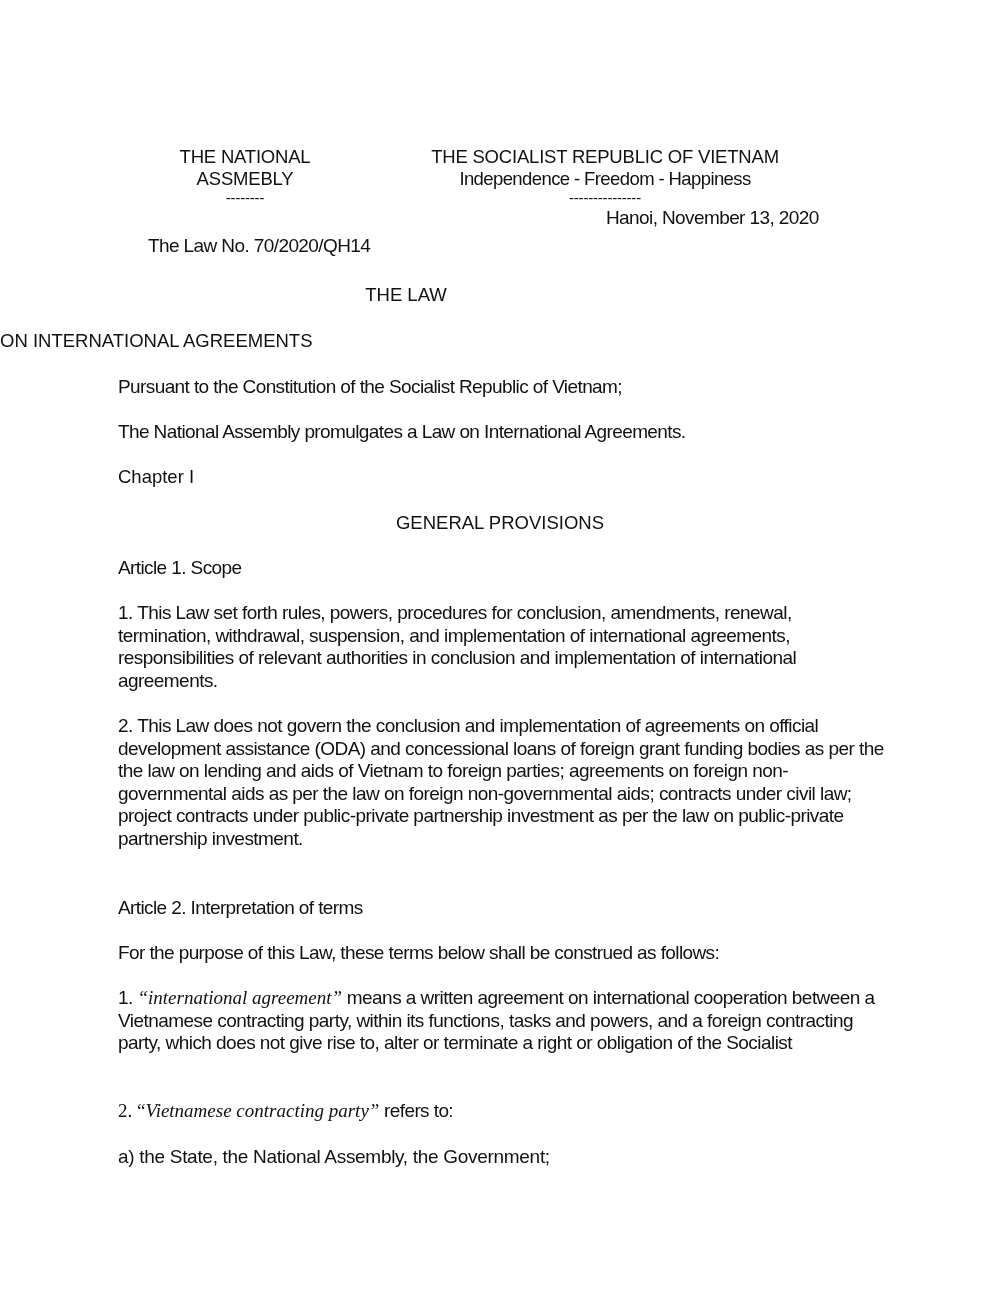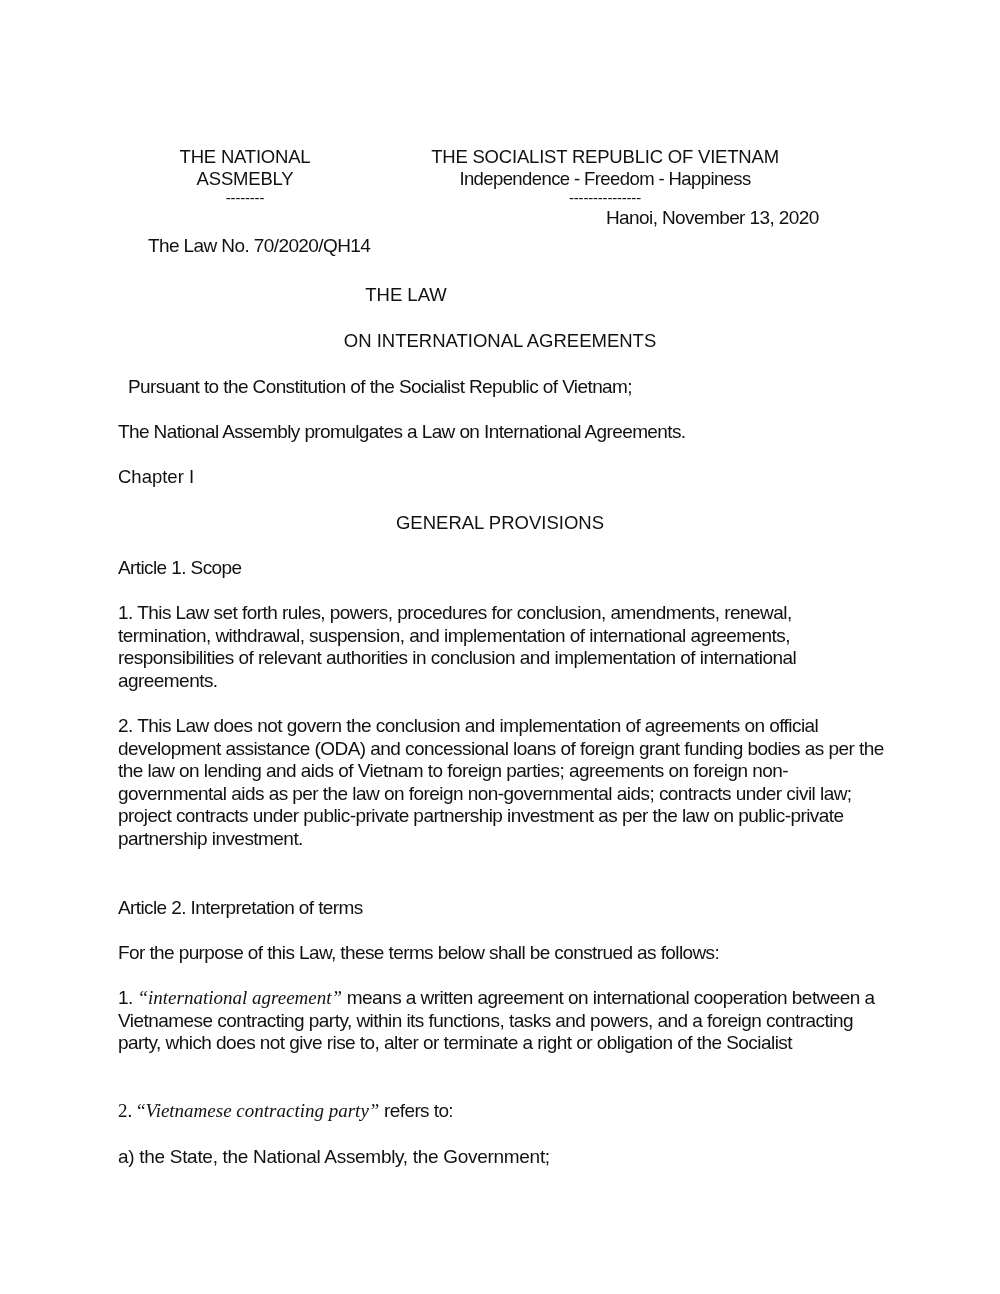--- a/index.html
+++ b/index.html
@@ -23,23 +23,23 @@
 <div class="abs hdr" style="left:140px; top:172px; width:210px; font-size:15px;">--------</div>
 
 <div class="abs hdr" style="left:395px; top:129px; width:420px;">THE SOCIALIST REPUBLIC OF VIETNAM</div>
 <div class="abs hdr" style="left:395px; top:151px; width:420px; letter-spacing:-0.6px;">Independence - Freedom - Happiness</div>
 <div class="abs hdr" style="left:395px; top:172px; width:420px; font-size:15px;">---------------</div>
 
 <div class="abs cond" style="left:148px; top:207px;margin-top:28px;">The Law No. 70/2020/QH14</div>
 <div class="abs cond" style="left:606px; top:207px;">Hanoi, November 13, 2020</div>
 
 <div class="abs title" style="left:0; width:812px; text-align:center; top:284px;">THE LAW</div>
-<div class="abs title" style="left:0; width:1000px; text-align:center; top:330px;">ON INTERNATIONAL AGREEMENTS</div>
+<div class="abs title" style="left:0; width:1000px; text-align:left; top:330px;">ON INTERNATIONAL AGREEMENTS</div>
 
-<div class="abs cond" style="left:128px; top:376px;">Pursuant to the Constitution of the Socialist Republic of Vietnam;</div>
+<div class="abs cond" style="left:118px; top:376px;">Pursuant to the Constitution of the Socialist Republic of Vietnam;</div>
 <div class="abs cond" style="left:118px; top:421px;">The National Assembly promulgates a Law on International Agreements.</div>
 
 <div class="abs title" style="left:118px; top:466px;">Chapter I</div>
 <div class="abs title" style="left:0; width:1000px; text-align:center; top:512px;">GENERAL PROVISIONS</div>
 
 <div class="abs cond" style="left:118px; top:557px;">
   <span>Article 1. Scope</span>
 </div>
 
 <div class="para" style="top:602px;">

